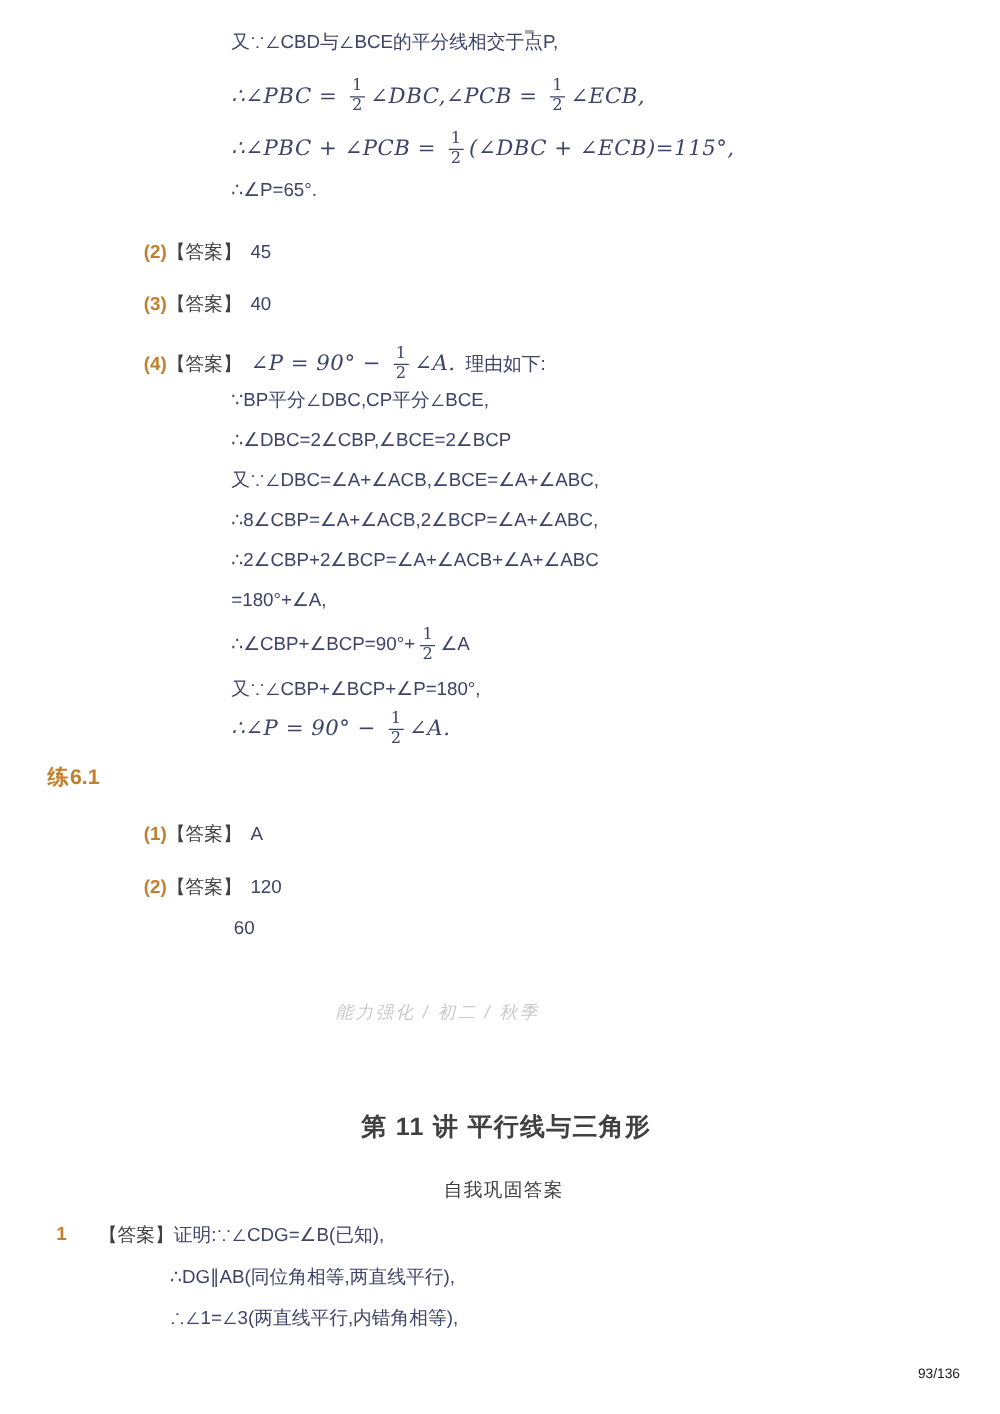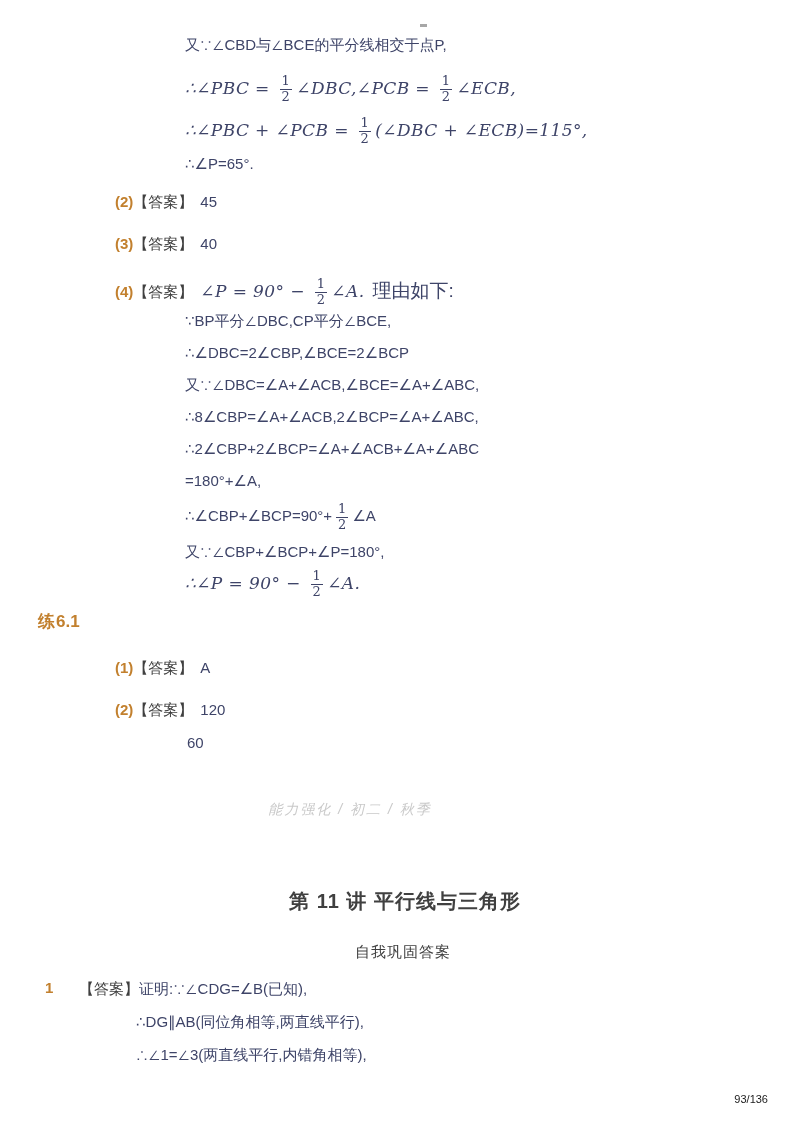--- a/index.html
+++ b/index.html
@@ -17,34 +17,34 @@
 
   
   .frac{
     display:inline-flex;flex-direction:column;align-items:center;vertical-align:middle;
     margin:0 4px;font-style:normal;font-family:"DejaVu Serif",serif;font-size:13px;line-height:1.15;
   }
   .frac .fn{padding:0 2px;border-bottom:1.3px solid currentColor;}
   .frac .fd{padding:0 2px;}
 
   
-  .cont-solution{position:absolute;left:185px;top:35px;font-size:15px;}
+  .cont-solution{position:absolute;left:185px;top:24px;font-size:15px;}
   .cont-solution .l1{line-height:20px;}
   .cont-solution .l2{margin-top:12px;line-height:42px;font-size:17px;}
   .cont-solution .l3{line-height:42px;font-size:17px;}
   .cont-solution .l4{margin-top:3px;line-height:20px;}
 
   
   .answers{position:absolute;left:115px;top:192px;font-size:15px;}
   .answers .row{line-height:19px;margin-bottom:23px;}
   .answers .row4{line-height:42px;margin-bottom:0;margin-top:-6px;}
   .ans-num{font-weight:bold;}
   .ans-val{margin-left:7px;}
   .row4 .ans-val.serif{font-size:17px;margin-top:44px;}
-  .val-note{margin-left:8px;font-size:19px;}
+  .val-note{margin-left:8px;font-size:15px;}
 
   
   .proof4{position:absolute;left:185px;top:311px;font-size:15px;}
   .proof4 .line{line-height:19px;margin-bottom:13px;}
   .proof4 .l6{margin-bottom:6px;}
   .proof4 .f7{line-height:40px;margin-bottom:6px;}
   .proof4 .l8{margin-bottom:2px;}
   .proof4 .f9{line-height:40px;font-size:17px;margin-bottom:0;}
 
   

